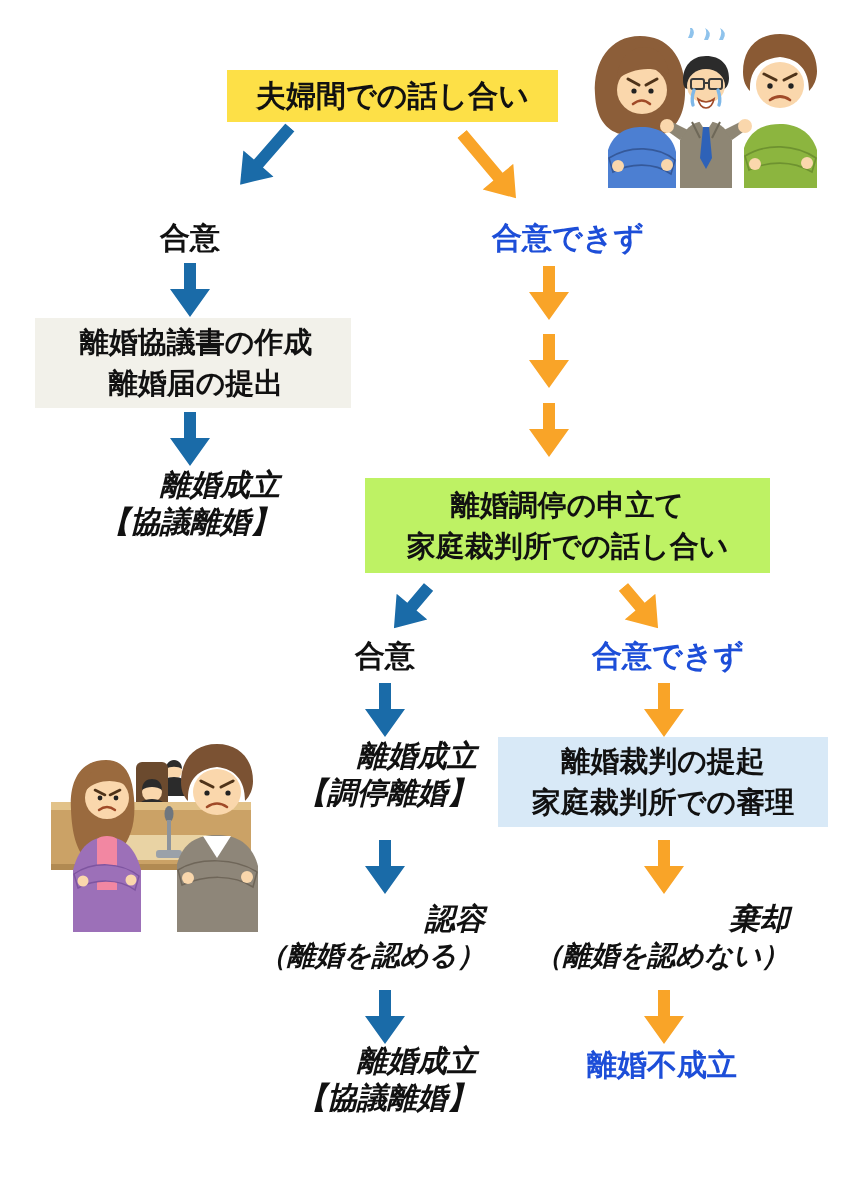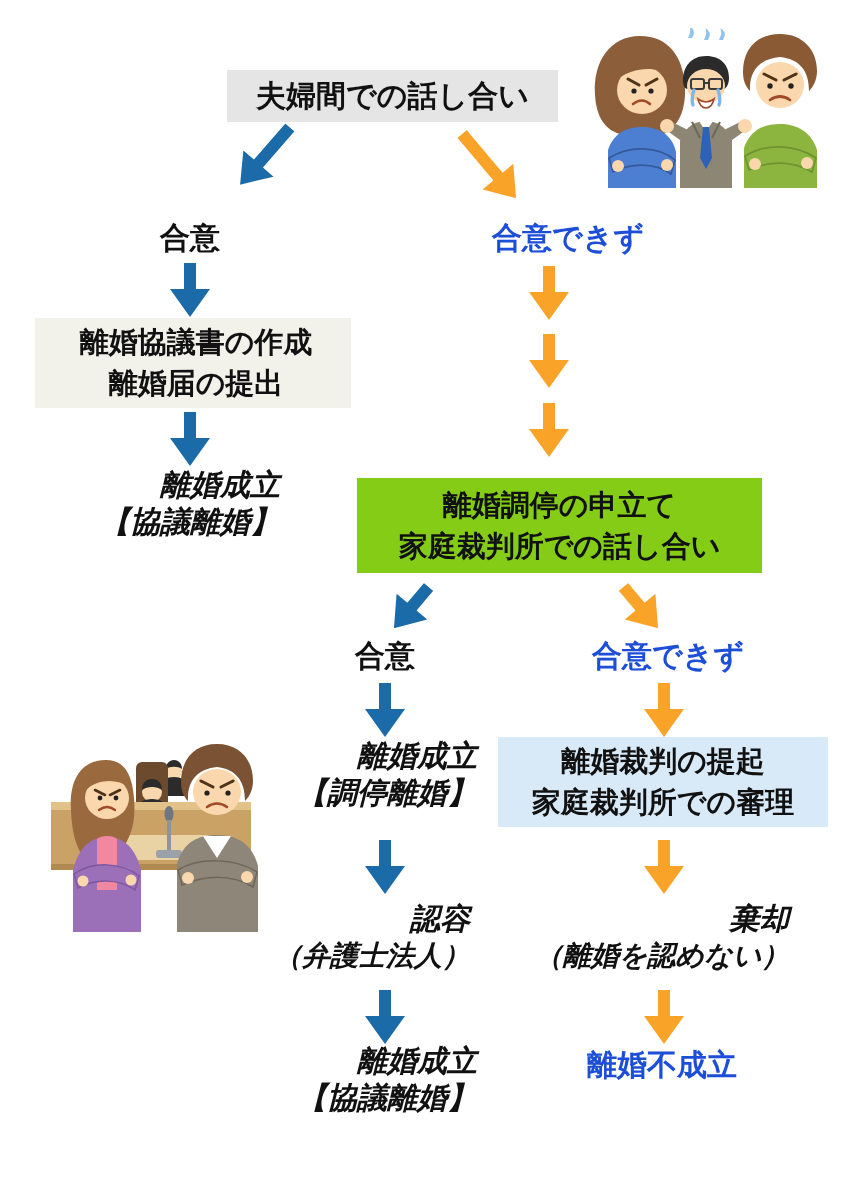--- a/index.html
+++ b/index.html
@@ -12,23 +12,23 @@
     font-weight:bold;text-align:center;
   }
   .node-label{
     position:absolute;transform:translateX(-50%);font-weight:bold;text-align:center;white-space:nowrap;
   }
   .stack{position:absolute;transform:translateX(-50%);font-weight:bold;text-align:right;white-space:nowrap;font-style:italic;}
   .red{color:#1d4ed8;}
   .arrow{position:absolute;}
   .arrow-blue path{fill:#1A6BA8;}
   .arrow-orange path{fill:#F9A428;}
-  .start-box{background:#e5e5e5;}
+  .start-box{background:#fde047;}
   .doc-box{background:#F2F1EA;}
-  .mediation-box{background:#84cc16;}
+  .mediation-box{background:#bef264;margin-left:8px;}
   .lawsuit-box{background:#D8E9F7;}
   .copyright{
     position:absolute;right:18px;top:1140px;font-size:15px;color:#8A8A8A;font-weight:normal;
   }
   .fs30{font-size:30px;line-height:34px;}
   .fs29{font-size:29px;line-height:41px;}
   .res-line{font-size:30px;line-height:37px;}
   .sub-line{font-size:28px;line-height:37px;}
   .illus{position:absolute;}
 </style>
@@ -250,21 +250,21 @@
       </svg>
   </div>
   <div class="arrow arrow-orange" style="left:644px;top:840px;">
     <svg width="40" height="54" viewBox="0 0 40 54">
         <path d="M14,0 L26,0 L26,26 L40,26 L20,54 L0,26 L14,26 Z"></path>
       </svg>
   </div>
 
   <div class="stack" style="left:372px;top:900px;">
     <div class="res-line">認容</div>
-    <div class="sub-line">（弁護士法人）</div>
+    <div class="sub-line">（離婚を認める）</div>
   </div>
   <div class="stack" style="left:662px;top:900px;">
     <div class="res-line">棄却</div>
     <div class="sub-line">（離婚を認めない）</div>
   </div>
 
   <div class="arrow arrow-blue" style="left:365px;top:990px;">
     <svg width="40" height="54" viewBox="0 0 40 54">
         <path d="M14,0 L26,0 L26,26 L40,26 L20,54 L0,26 L14,26 Z"></path>
       </svg>

